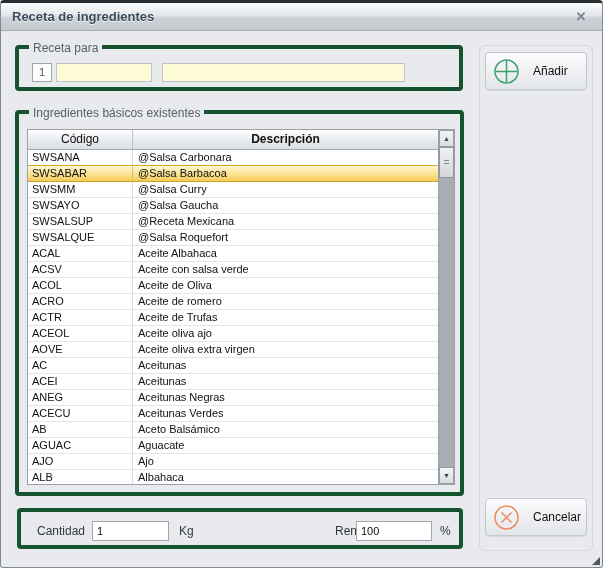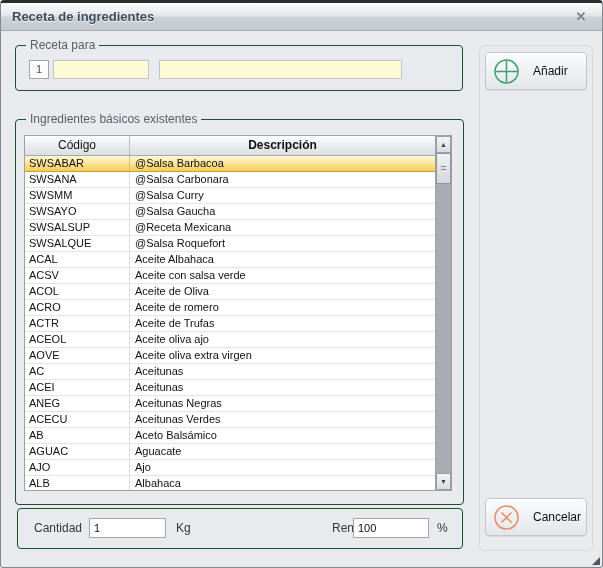--- a/index.html
+++ b/index.html
@@ -23,28 +23,28 @@
     font-size:13px; font-weight:bold; color:#3D4B5C;
     text-shadow:0 1px 0 rgba(255,255,255,.8);
   }
   .close-btn {
     position:absolute; right:12px; top:5px; width:18px; height:18px;
     font-size:13px; font-weight:bold; color:#76828E;
     text-align:center; line-height:18px; cursor:default;
   }
   
   .gbox {
-    position:absolute; border:1px solid #14532d; border-radius:4px;
+    position:absolute; border:4px solid #14532d; border-radius:4px;
   }
   .gbox-label {
     position:absolute; top:-8px; left:10px; background:#E8EAEE;
     padding:0 4px; font-size:12px; color:#585F68; line-height:15px; white-space:nowrap;
   }
   #gb-receta { left:14px; top:42px; width:448px; height:46px; }
-  #gb-ingredientes { left:14px; top:116px; width:449px; height:386px; }
+  #gb-ingredientes { left:14px; top:107px; width:449px; height:386px; }
   #gb-footer { left:16px; top:505px; width:446px; height:41px; }
 
   
   .numbox {
     position:absolute; left:13px; top:14px; width:20px; height:19px;
     background:#FCFCFC; border:1px solid #9FA5AC;
     font-size:11px; color:#50555B; text-align:center; line-height:17px;
   }
   .yfield {
     position:absolute; top:14px; height:19px;
@@ -161,27 +161,27 @@
   </div>
 
   <div class="gbox" id="gb-ingredientes">
     <span class="gbox-label">Ingredientes básicos existentes</span>
     <div class="table">
       <div class="thead">
         <div class="th c1">Código</div>
         <div class="th c2">Descripción</div>
       </div>
       <div class="tbody">
+          <div class="trow">
+            <span class="td c1">SWSANA</span>
+            <span class="td c2">@Salsa Carbonara</span>
+          </div>
           <div class="trow selected">
             <span class="td c1">SWSABAR</span>
             <span class="td c2">@Salsa Barbacoa</span>
-          </div>
-          <div class="trow">
-            <span class="td c1">SWSANA</span>
-            <span class="td c2">@Salsa Carbonara</span>
           </div>
           <div class="trow">
             <span class="td c1">SWSMM</span>
             <span class="td c2">@Salsa Curry</span>
           </div>
           <div class="trow">
             <span class="td c1">SWSAYO</span>
             <span class="td c2">@Salsa Gaucha</span>
           </div>
           <div class="trow">

